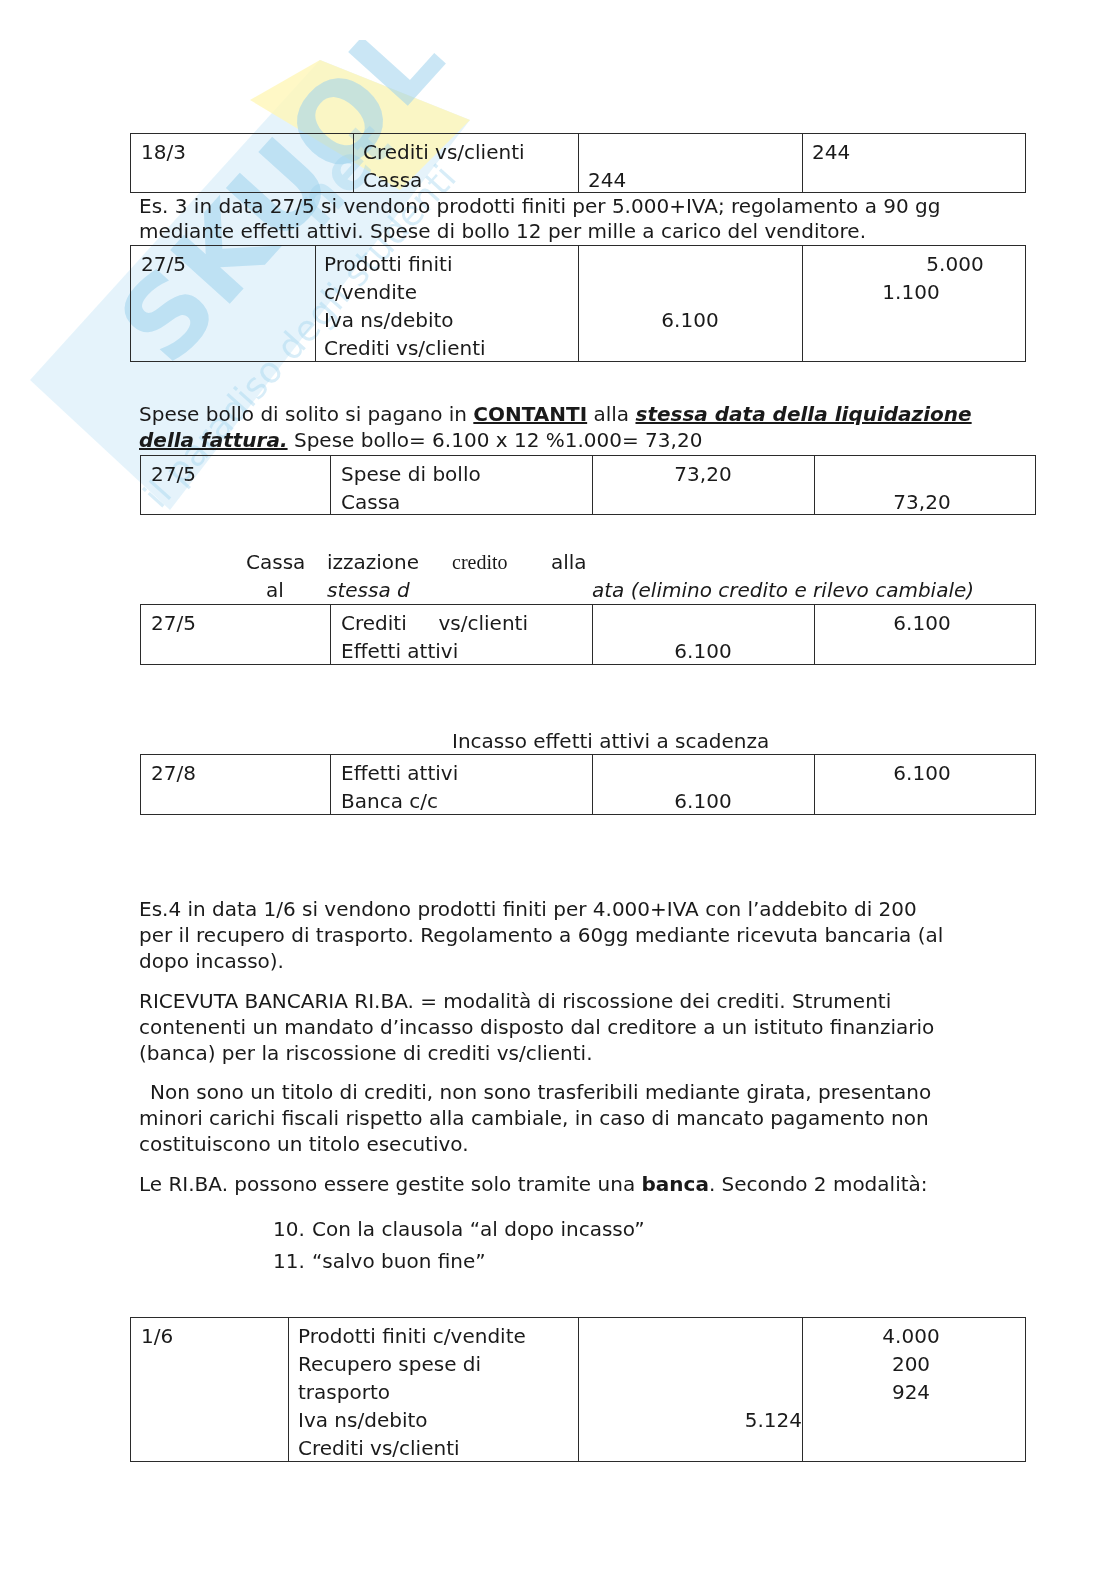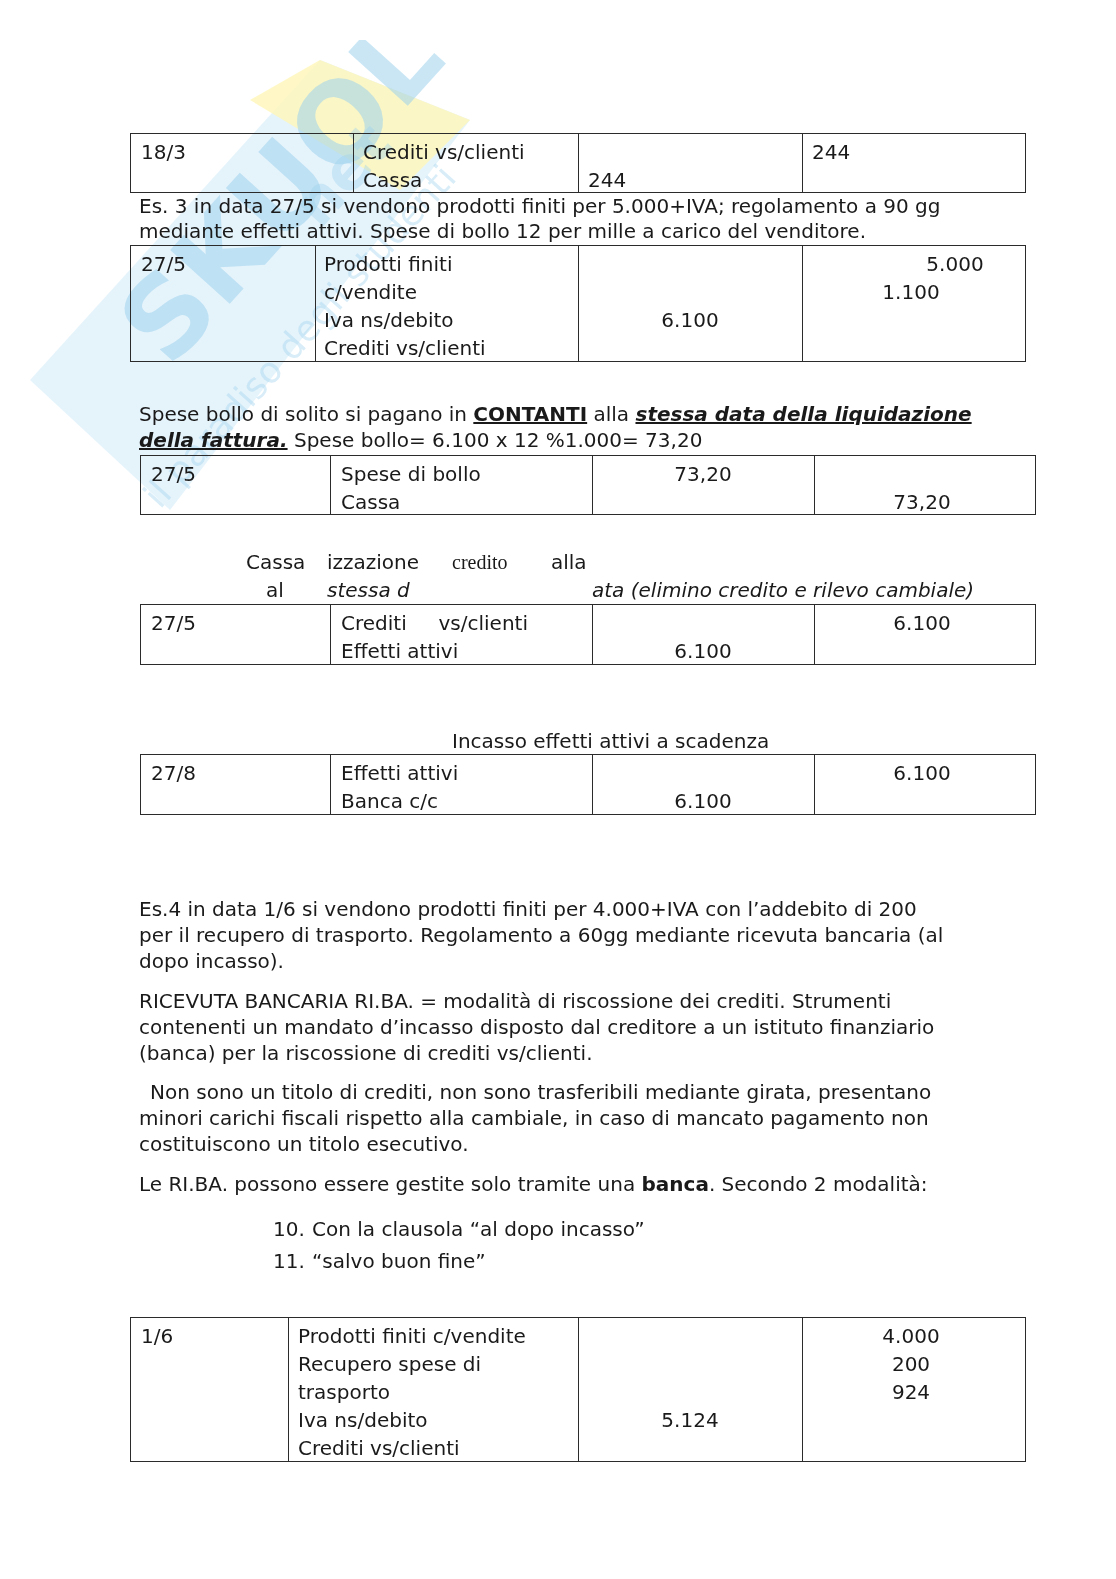--- a/index.html
+++ b/index.html
@@ -128,17 +128,17 @@
 <div class="tbl" style="left:130px; top:1317px; width:896px; height:145px;">
   <div class="col" style="left:157px;"></div>
   <div class="col" style="left:447px;"></div>
   <div class="col" style="left:671px;"></div>
   <div class="cell" style="left:10px; top:4px;">1/6</div>
   <div class="cell" style="left:167px; top:4px;">Prodotti finiti c/vendite</div>
   <div class="cell" style="left:167px; top:32px;">Recupero spese di</div>
   <div class="cell" style="left:167px; top:60px;">trasporto</div>
   <div class="cell" style="left:167px; top:88px;">Iva ns/debito</div>
   <div class="cell" style="left:167px; top:116px;">Crediti vs/clienti</div>
-  <div class="cell center" style="left:447px; width:224px; top:88px;">5.124</div>
+  <div class="cell center" style="left:447px; width:224px; top:88px;text-align:right;">5.124</div>
   <div class="cell center" style="left:671px; width:218px; top:4px;">4.000</div>
   <div class="cell center" style="left:671px; width:218px; top:32px;">200</div>
   <div class="cell center" style="left:671px; width:218px; top:60px;">924</div>
 </div>
 
 </body></html>

